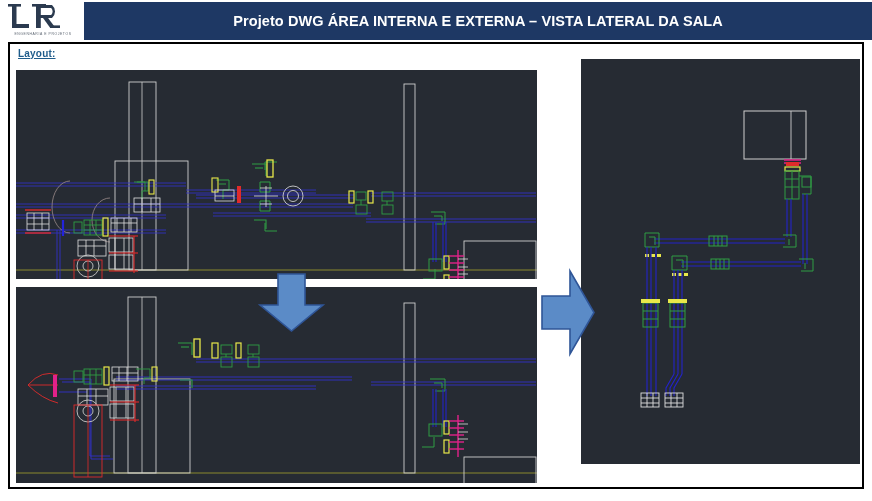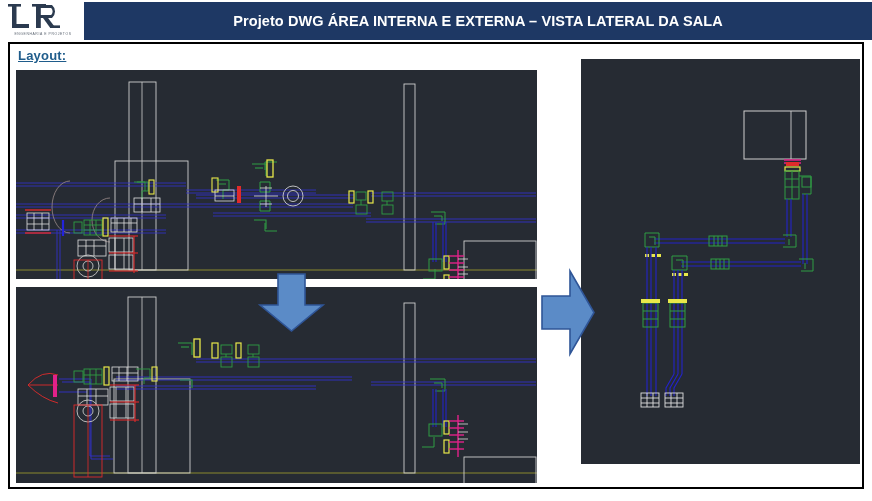--- a/index.html
+++ b/index.html
@@ -65,21 +65,21 @@
     position: absolute;
     left: 8px; top: 42px;
     width: 856px; height: 447px;
     border: 2px solid #000000;
     background: #ffffff;
     box-sizing: border-box;
   }
   #layout-label {
     position: absolute;
     left: 8px; top: 4px;
-    font-size: 13px;
+    font-size: 10px;
     font-weight: bold;
     color: #1f5c8b;
     text-decoration: underline;
     letter-spacing: 0.2px;
   }
 
   
   .cad-panel {
     position: absolute;
     background: #262b33;

